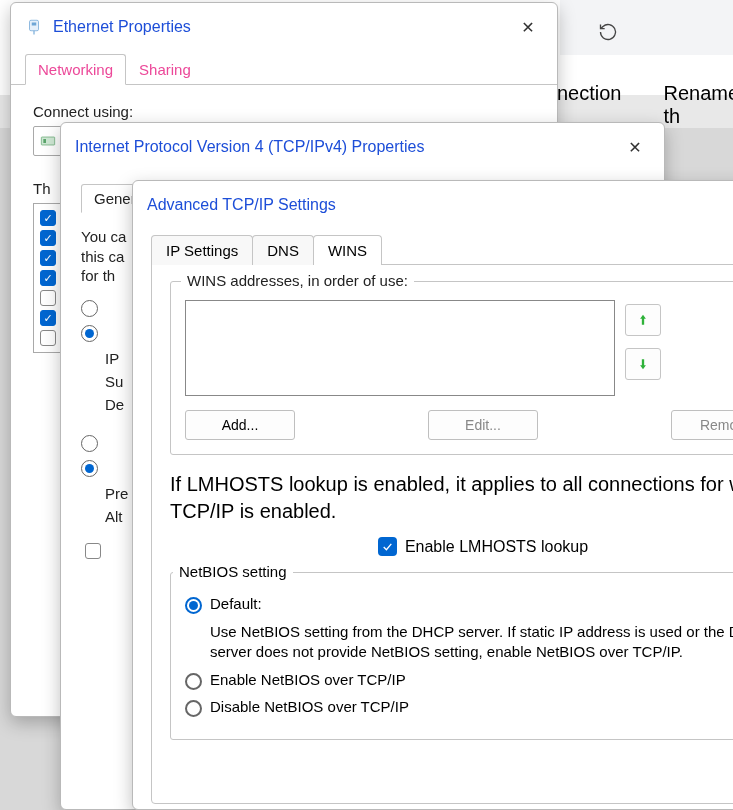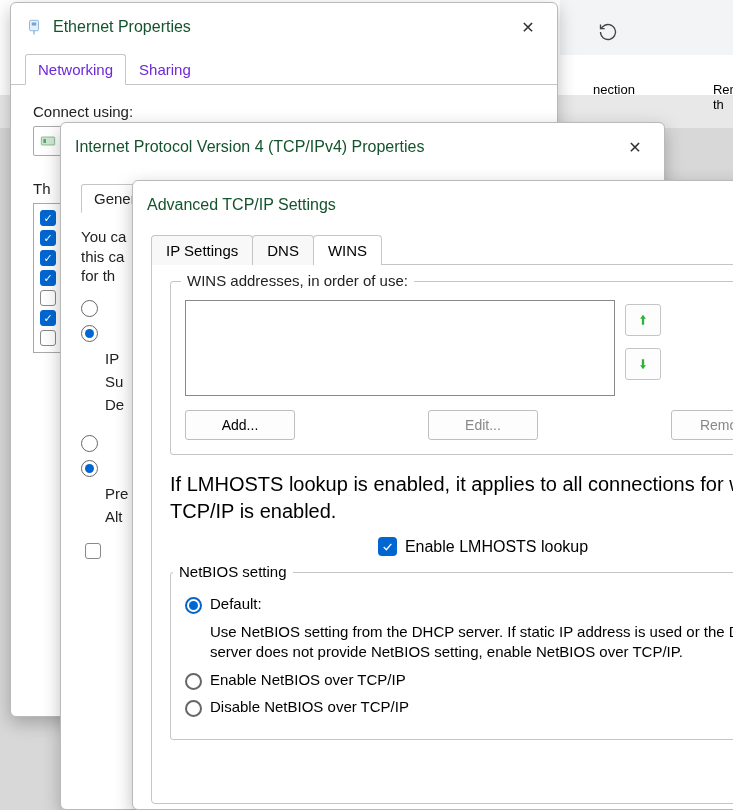--- a/index.html
+++ b/index.html
@@ -4,35 +4,35 @@
   <style>
     * { box-sizing: border-box; margin: 0; padding: 0; font-family: "Segoe UI", Tahoma, sans-serif; }
     body { background: #e8e8e8; width: 733px; height: 810px; position: relative; overflow: hidden; }
 
     
     .browser-area { position: absolute; top: 0; left: 0; right: 0; height: 95px; background: #fff; }
     .browser-tab-bg { position: absolute; top: 0; right: 0; left: 560px; height: 55px; background: #f3f4f6; }
     .refresh { position: absolute; top: 18px; left: 594px; width: 28px; height: 28px; display:flex; align-items:center; justify-content:center; cursor:pointer; }
     .refresh svg { width: 20px; height: 20px; stroke: #444; fill: none; stroke-width: 1.6; }
     .action-links { position: absolute; top: 82px; left: 557px; display:flex; gap: 42px; }
-    .action-link { color: #000; font-size: 13px; cursor: pointer; padding-left: 36px; }
+    .action-link { color: #000; font-size: 20px; cursor: pointer; }
     .gray-strip { position: absolute; top: 128px; left: 0; right: 0; bottom: 0; background: #d8d8d8; }
 
     
     .win { position: absolute; background: #fff; border: 1px solid #b9b9b9; border-radius: 6px; box-shadow: 0 6px 18px rgba(0,0,0,0.25); }
     .titlebar { display:flex; align-items:center; justify-content:space-between; padding: 10px 12px 6px 14px; }
     .titlebar-left { display:flex; align-items:center; gap: 10px; }
-    .title-text { font-size: 16px; color: #14532d; }
+    .title-text { font-size: 16px; color: #1d4ed8; }
     .close-x { width: 34px; height: 28px; display:flex; align-items:center; justify-content:center; cursor:pointer; font-size: 16px; color: #333; }
 
     
     .win-eth { left: 10px; top: 2px; width: 548px; height: 715px; }
     .eth-icon { width: 18px; height: 18px; }
     .eth-tabs { padding: 6px 14px 0 14px; display:flex; border-bottom: 1px solid #c5c5c5; }
-    .tab-btn { padding: 6px 12px 6px 12px; font-size: 15px; color: #6d28d9; cursor:pointer; border: 1px solid transparent; position: relative; top: 1px; }
+    .tab-btn { padding: 6px 12px 6px 12px; font-size: 15px; color: #ec4899; cursor:pointer; border: 1px solid transparent; position: relative; top: 1px; }
     .tab-btn.active { background:#fff; border: 1px solid #c5c5c5; border-bottom: 1px solid #fff; border-radius: 3px 3px 0 0; }
     .eth-body { padding: 18px 22px; font-size: 15px; color:#222; }
     .eth-connect-label { margin-bottom: 6px; }
     .eth-combo { border: 1px solid #a9a9a9; border-radius: 2px; height: 30px; display:flex; align-items:center; padding: 0 6px; width: 430px; gap:6px; }
     .nic-icon { width:16px; height:16px; }
     .eth-label { margin-top: 24px; }
     .eth-list { border:1px solid #a9a9a9; margin-top:6px; width: 432px; padding:4px 0;}
     .eth-row { display:flex; align-items:center; gap:6px; padding:2px 6px; font-size:14px; }
 
     

